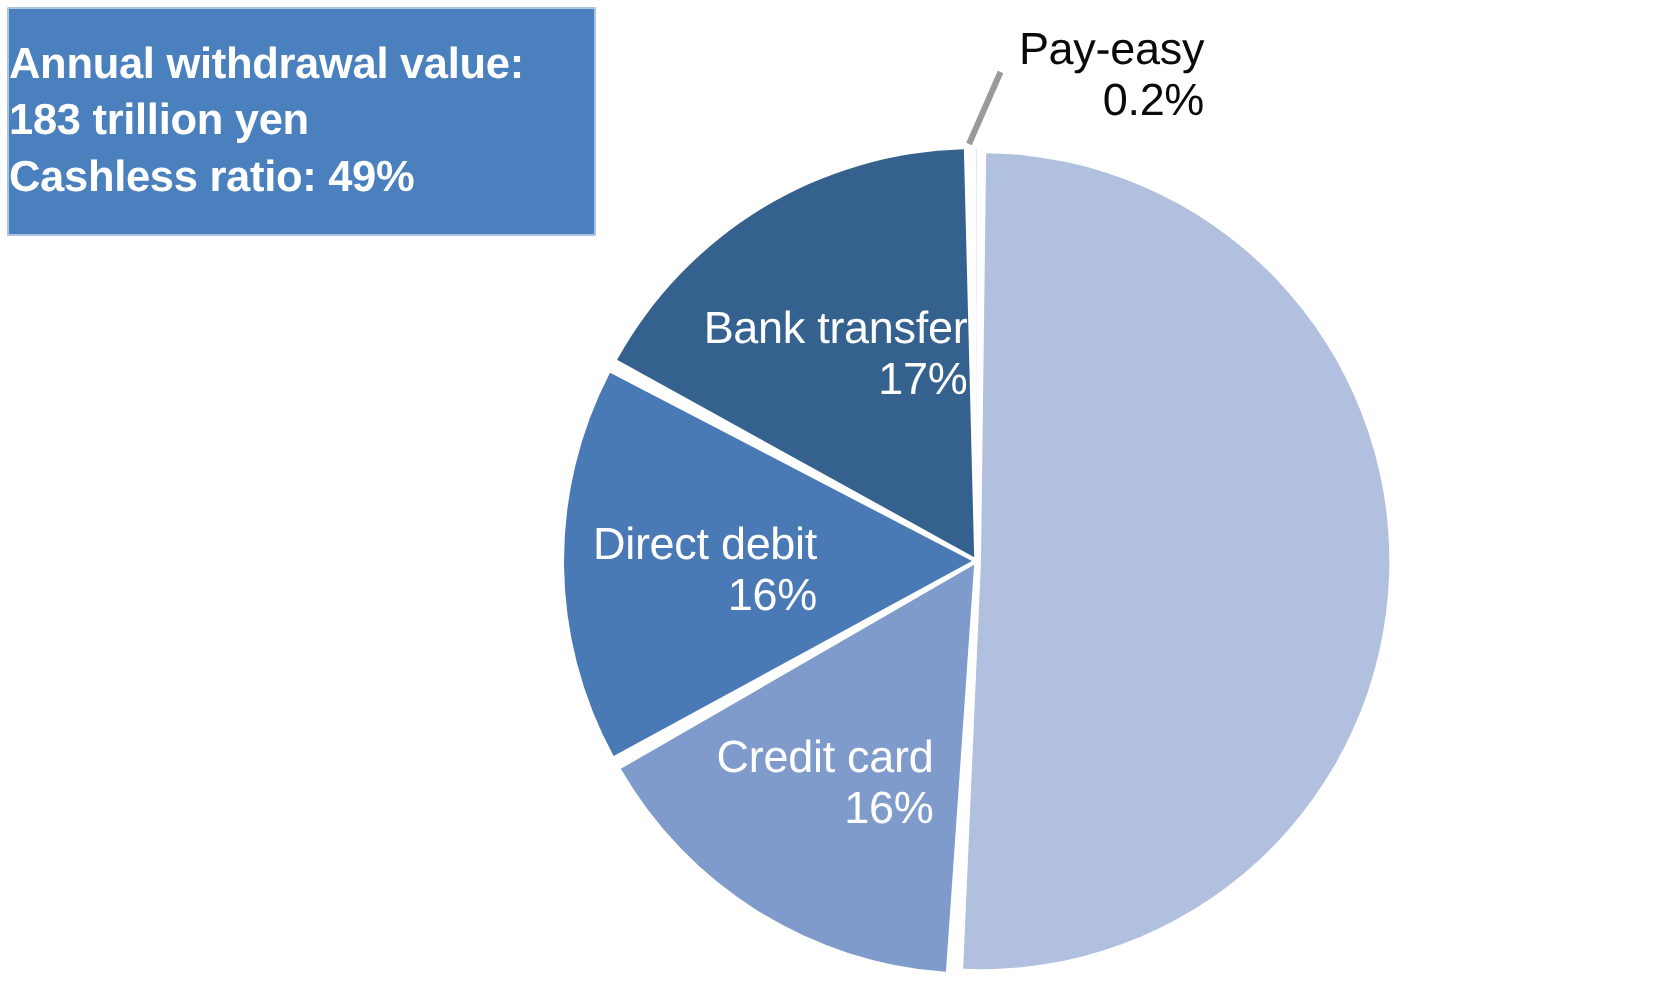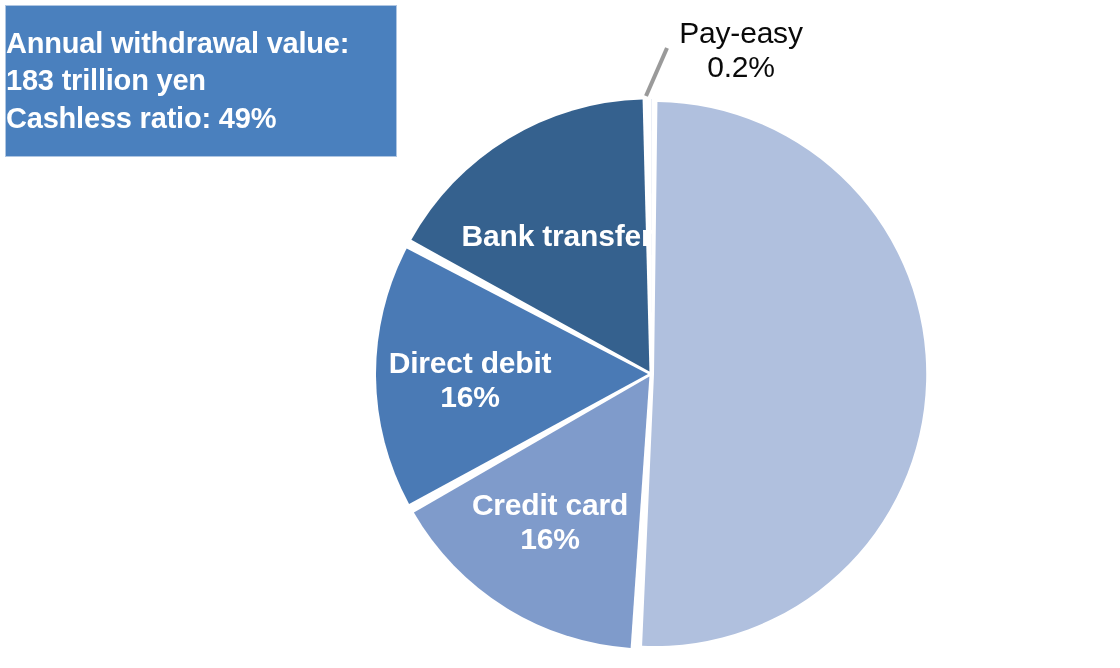--- a/index.html
+++ b/index.html
@@ -55,34 +55,34 @@
     left: 0;
     top: 0;
     width: 1120px;
     height: 668px;
     display: block;
   }
 
   
   .pie-label {
     position: absolute;
-    text-align: center;
+    text-align: right;
     line-height: 1.12;
     white-space: nowrap;
     pointer-events: none;
     transform: translate(-50%, -50%);
   }
   .pie-label .lname,
   .pie-label .lval {
     display: block;
     font-size: 30px;
     letter-spacing: -0.2px;
   }
   .pie-label.light .lname,
-  .pie-label.light .lval { color: #FFFFFF; font-weight: bold; }
+  .pie-label.light .lval { color: #FFFFFF; }
   .pie-label.dark .lname,
   .pie-label.dark .lval { color: #404040; }
 
   .pie-label.outside .lname,
   .pie-label.outside .lval { color: #0A0A0A; font-size: 30px; }
 
   
   #label-cash          { left: 784px; top: 336px; }
   #label-bank-transfer { left: 557px; top: 236px; }
   #label-direct-debit  { left: 470px; top: 380px; }
@@ -107,20 +107,21 @@
         <path d="M 648.00 374.03 L 409.09 504.05 A 272 272 0 0 1 406.69 248.52 Z" fill="#4A7AB5"></path>
         <path d="M 649.44 371.44 L 411.38 239.86 A 272 272 0 0 1 642.59 99.52 Z" fill="#35618E"></path>
         <path d="M 650.98 371.00 L 651.01 99.00 A 272 272 0 0 1 651.25 99.00 Z" fill="#B0C0DE"></path>
       </g>
     <line id="leader-line" x1="646" y1="96" x2="667" y2="48" stroke="#9A9A9A" stroke-width="4" stroke-linecap="butt"></line>
   </svg>
 
 
   <div class="pie-label light" id="label-bank-transfer">
     <span class="lname">Bank transfer</span>
+    <span class="lval">17%</span>
   </div>
 
   <div class="pie-label light" id="label-direct-debit">
     <span class="lname">Direct debit</span>
     <span class="lval">16%</span>
   </div>
 
   <div class="pie-label light" id="label-credit-card">
     <span class="lname">Credit card</span>
     <span class="lval">16%</span>

